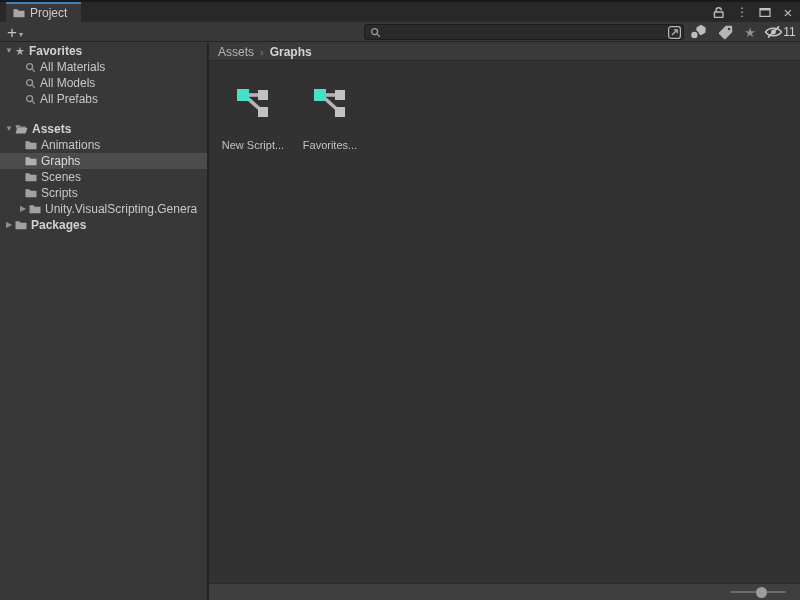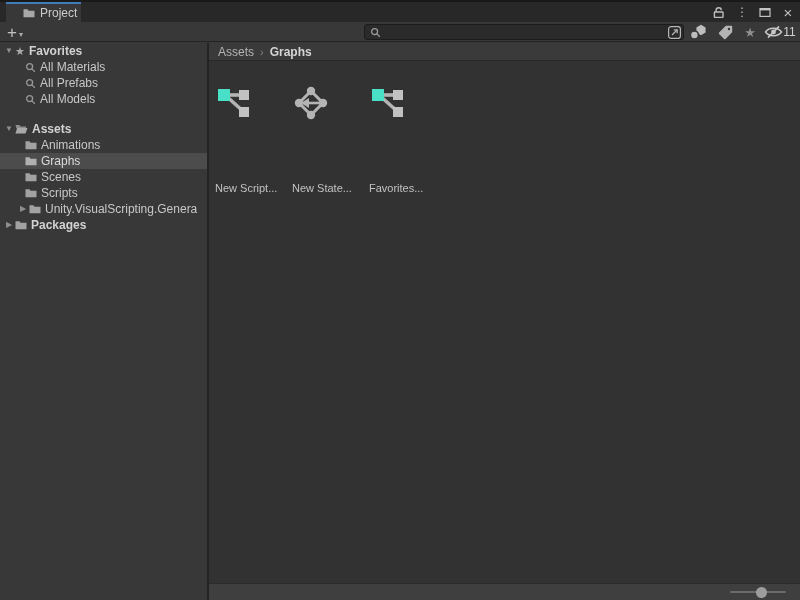--- a/index.html
+++ b/index.html
@@ -2,21 +2,21 @@
 <html><head>
 <meta charset="utf-8">
 <style>
   html,body{margin:0;padding:0;background:#1a1a1a;}
   *{box-sizing:border-box;font-family:"Liberation Sans",sans-serif;-webkit-font-smoothing:antialiased;}
   .window{position:relative;width:800px;height:600px;background:#383838;overflow:hidden;font-size:12px;color:#c8c8c8;}
 
   
   .topstrip{height:2px;background:#191919;}
   .tabbar{position:relative;height:20px;background:#282828;display:flex;align-items:stretch;}
-  .tab{display:flex;align-items:center;gap:5px;margin-left:6px;width:75px;padding-left:17px;
+  .tab{display:flex;align-items:center;gap:5px;margin-left:6px;width:75px;padding-left:7px;
        background:#383838;border-top:2px solid #437cba;color:#cccccc;cursor:default;}
   .tab .ficon{display:flex;align-items:center;}
   .win-controls{position:absolute;right:4px;top:0;height:100%;display:flex;align-items:center;gap:7px;color:#c0c0c0;}
   .wc{width:16px;height:16px;display:flex;align-items:center;justify-content:center;}
   .kebab{font-size:12px;line-height:1;color:#c0c0c0;}
   .closex{font-size:15px;line-height:1;color:#c0c0c0;}
 
   
   .toolbar{position:relative;height:20px;background:#383838;border-bottom:1px solid #242424;}
   .plus-btn{position:absolute;left:7px;top:0;height:20px;display:flex;align-items:flex-end;gap:2px;cursor:default;}
@@ -51,21 +51,21 @@
   .spacer{height:14px;}
 
   
   .breadcrumb{height:18px;background:#3a3a3a;border-bottom:1px solid #292929;display:flex;align-items:center;
               padding-left:9px;gap:6px;color:#b5b5b5;}
   .breadcrumb .sep{color:#848484;font-size:11px;}
   .breadcrumb .cur{font-weight:bold;color:#d4d4d4;}
 
   
   .grid{position:absolute;top:19px;left:0;right:0;bottom:17px;padding:22px 0 0 6px;display:flex;align-items:flex-start;}
-  .cell{width:76px;margin-right:1px;display:flex;flex-direction:column;align-items:flex-start;cursor:default;gap:43px;}
+  .cell{width:76px;margin-right:1px;display:flex;flex-direction:column;align-items:center;cursor:default;}
   .gicon{width:38px;height:38px;display:flex;align-items:center;justify-content:center;}
   .glabel{margin-top:17px;font-size:11px;color:#c2c2c2;max-width:72px;overflow:hidden;white-space:nowrap;}
 
   
   .statusbar{position:absolute;left:0;right:0;bottom:0;height:17px;background:#3f3f3f;border-top:1px solid #2b2b2b;}
   .slider{position:absolute;right:14px;top:7px;width:56px;height:2px;background:#6b6b6b;border-radius:1px;}
   .slider .thumb{position:absolute;left:26px;top:-4px;width:11px;height:11px;border-radius:50%;background:#9d9d9d;}
 </style>
 </head>
 <body>
@@ -169,30 +169,30 @@
         </span>
         <span class="lbl">All Materials</span>
       </div>
       <div class="srow lvl1">
         <span class="ric">
           <svg width="11" height="11" viewBox="0 0 11 11">
               <circle cx="4.6" cy="4.6" r="3" stroke="#989898" stroke-width="1.3" fill="none"></circle>
               <line x1="6.9" y1="6.9" x2="9.8" y2="9.8" stroke="#989898" stroke-width="1.3"></line>
             </svg>
         </span>
-        <span class="lbl">All Prefabs</span>
+        <span class="lbl">All Models</span>
       </div>
       <div class="srow lvl1">
         <span class="ric">
           <svg width="11" height="11" viewBox="0 0 11 11">
               <circle cx="4.6" cy="4.6" r="3" stroke="#989898" stroke-width="1.3" fill="none"></circle>
               <line x1="6.9" y1="6.9" x2="9.8" y2="9.8" stroke="#989898" stroke-width="1.3"></line>
             </svg>
         </span>
-        <span class="lbl">All Models</span>
+        <span class="lbl">All Prefabs</span>
       </div>
 
       <div class="spacer"></div>
 
       <div class="srow lvl0 bold">
         <span class="exp">▼</span>
         <span class="ric">
           <svg width="13" height="10" viewBox="0 0 13 10">
             <path d="M0.5 1 h3.9 l1.2 1.6 h5.4 v2 h-9.5 z" fill="#8e8e8e"></path>
             <path d="M2.2 4 h10.3 l-2 5.5 h-10 z" fill="#a8a8a8"></path>
@@ -270,34 +270,20 @@
               <rect x="3" y="5" width="12" height="12" fill="#4ae0c8"></rect>
               <rect x="24" y="6" width="10" height="10" fill="#c2c2c2"></rect>
               <rect x="24" y="23" width="10" height="10" fill="#c2c2c2"></rect>
             </svg>
           </span>
           <span class="glabel">New Script...</span>
         </div>
         <div class="cell">
           <span class="gicon">
             <svg width="38" height="38" viewBox="0 0 38 38">
-              <path d="M19 7 L31 19 L19 31 L7 19 Z" stroke="#b4b4b4" stroke-width="3" fill="none" stroke-linejoin="round"></path>
-              <circle cx="19" cy="7" r="4.2" fill="#b4b4b4"></circle>
-              <circle cx="31" cy="19" r="4.2" fill="#b4b4b4"></circle>
-              <circle cx="19" cy="31" r="4.2" fill="#b4b4b4"></circle>
-              <circle cx="7" cy="19" r="4.2" fill="#b4b4b4"></circle>
-              <line x1="27" y1="19" x2="15" y2="19" stroke="#b4b4b4" stroke-width="2.6"></line>
-              <path d="M17 14 L9 19 L17 24 Z" fill="#b4b4b4"></path>
-            </svg>
-          </span>
-          <span class="glabel">New State...</span>
-        </div>
-        <div class="cell">
-          <span class="gicon">
-            <svg width="38" height="38" viewBox="0 0 38 38">
               <line x1="10" y1="11" x2="29" y2="11" stroke="#b4b4b4" stroke-width="3.6"></line>
               <line x1="10" y1="11" x2="29" y2="28" stroke="#b4b4b4" stroke-width="3.6"></line>
               <rect x="3" y="5" width="12" height="12" fill="#4ae0c8"></rect>
               <rect x="24" y="6" width="10" height="10" fill="#c2c2c2"></rect>
               <rect x="24" y="23" width="10" height="10" fill="#c2c2c2"></rect>
             </svg>
           </span>
           <span class="glabel">Favorites...</span>
         </div>
       </div>

